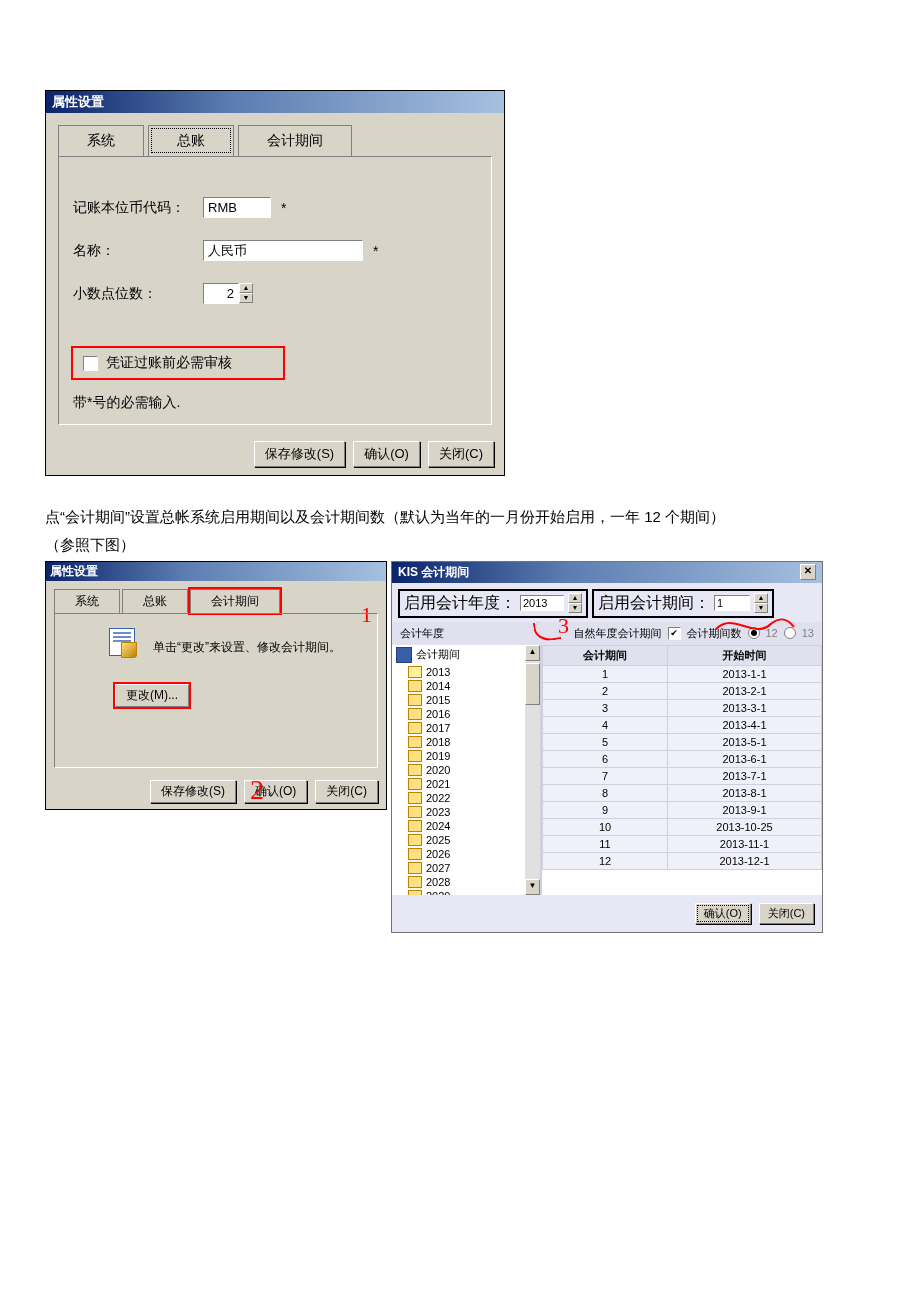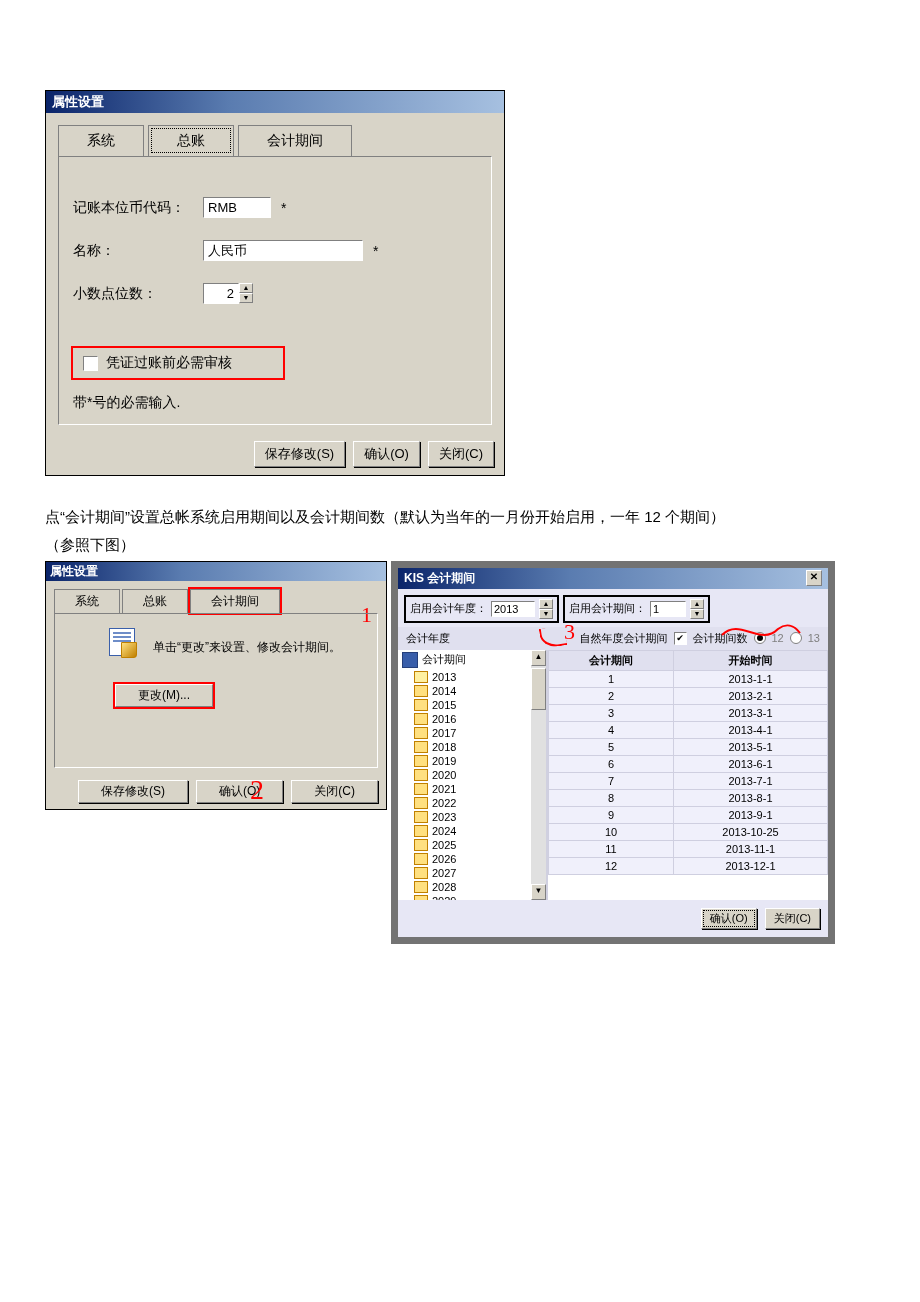--- a/index.html
+++ b/index.html
@@ -157,25 +157,25 @@
   }
   .docicon::before {
     content:""; position:absolute; right:-3px; bottom:-3px; width:14px; height:14px;
     border:1px solid #c08000;
     background: linear-gradient(135deg,#ffe080,#c08000);
     border-radius: 0 0 3px 0;
   }
   .mark1 { position: absolute; top: 40px; right: 14px; color: #f00; font-size: 22px; font-family: "Comic Sans MS", cursive; }
   .mark2 { position: absolute; top: 160px; left: 195px; color: #f00; font-size: 28px; font-family: "Comic Sans MS", cursive; }
   .win-sm .btnrow { padding: 6px 8px; }
-  .win-sm .btn { font-size: 12px; padding: 2px 22px; }
+  .win-sm .btn { font-size: 12px; padding: 2px 10px; }
   
   .win-ap {
     background: #fef9c3;
-    border: 7px solid #737373;
+    border: 1px solid #737373;
     width: 430px;
     font-size: 11px;
     position: relative;
   }
   .win-ap .titlebar {
     background: linear-gradient(to right, #0a246a 0%, #5a7cb0 40%, #a6c0e0 100%);
     font-size: 12px;
   }
   .closex {
     float: right;
@@ -187,21 +187,21 @@
     font-size: 10px; line-height: 12px;
     color: #000;
   }
   .ap-top {
     padding: 8px 8px 6px 8px;
     display: flex;
     align-items: center;
     gap: 8px;
     background: #e7e7f5;
   }
-  .ap-top label { font-size: 11px; }
+  .ap-top label { font-size: 16px; }
   .bbox { outline: 2px solid #000; padding: 2px 4px; display: inline-flex; align-items: center; gap: 4px; }
   .ap-sub {
     display: flex;
     align-items: center;
     gap: 6px;
     background: #e0e0ef;
     padding: 4px 8px;
     font-size: 11px;
   }
   .ap-sub .fill { flex: 1; }

